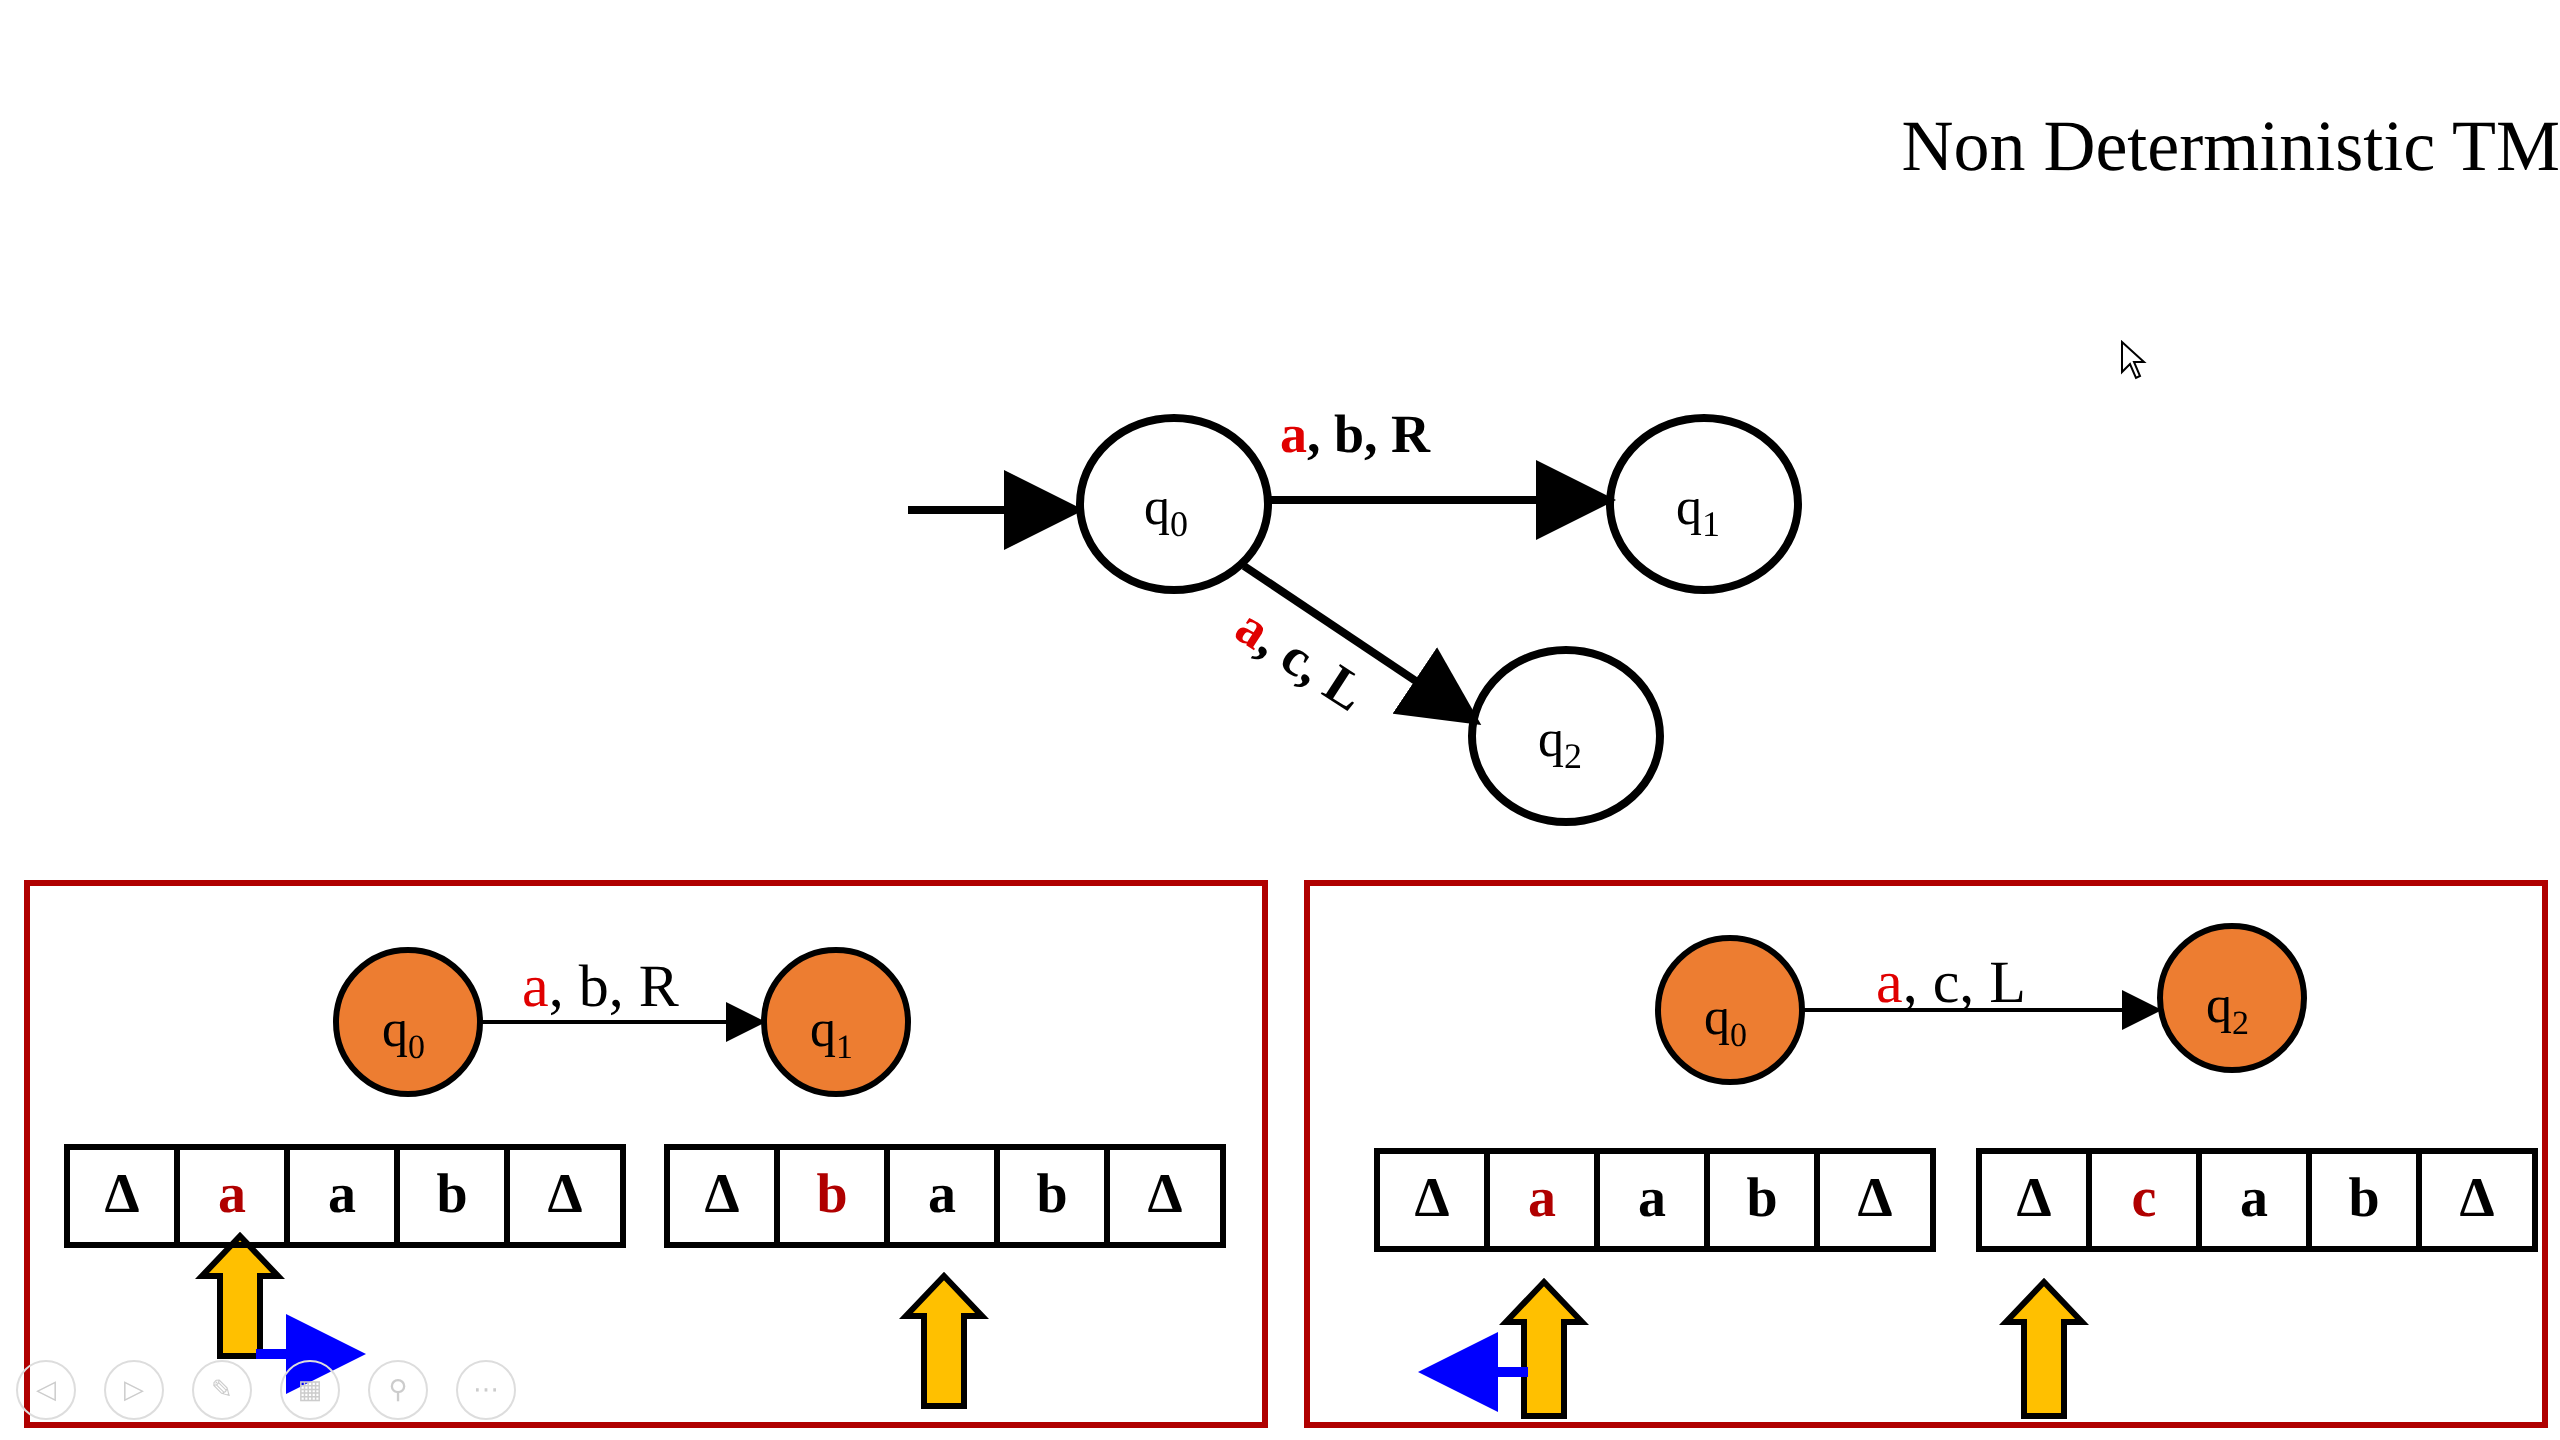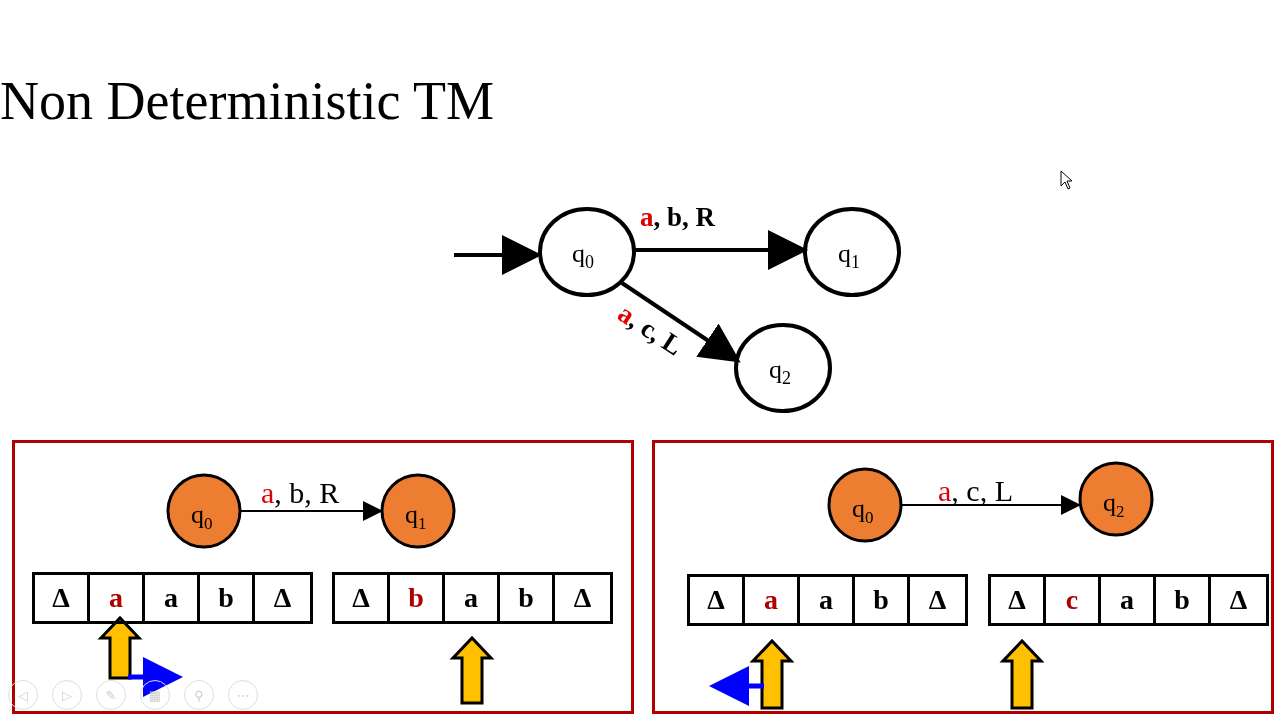--- a/index.html
+++ b/index.html
@@ -1,18 +1,18 @@
 <!DOCTYPE html>
 <html><head>
 <meta charset="utf-8">
 <style>
   html, body { margin:0; padding:0; }
   body { width:1280px; height:720px; background:#ffffff; position:relative; overflow:hidden;
          font-family:"Liberation Serif", serif; }
-  .title { position:absolute; left:0; top:70px; width:1280px; text-align:left; font-size:54px; color:#000; }
+  .title { position:absolute; left:0; top:52px; width:1280px; text-align:right; font-size:36px; color:#000; }
   svg text { font-family:"Liberation Serif", serif; }
   .panel { position:absolute; border:3px solid #b00000; background:#fff; box-sizing:border-box; }
   .tape { position:absolute; display:flex; border:3px solid #000; height:52px; box-sizing:border-box; }
   .cell { width:55px; border-right:3px solid #000; display:flex; align-items:center; justify-content:center;
           font-weight:bold; font-size:28px; color:#000; box-sizing:border-box; }
   .cell:last-child { border-right:none; }
   .cell.hl { color:#b00000; }
   .toolbar { position:absolute; left:8px; top:680px; display:flex; gap:14px; }
   .tb { width:28px; height:28px; border:1px solid #ddd; border-radius:50%; color:#ccc; font-size:13px;
         display:flex; align-items:center; justify-content:center; font-family:"DejaVu Sans", sans-serif; }

